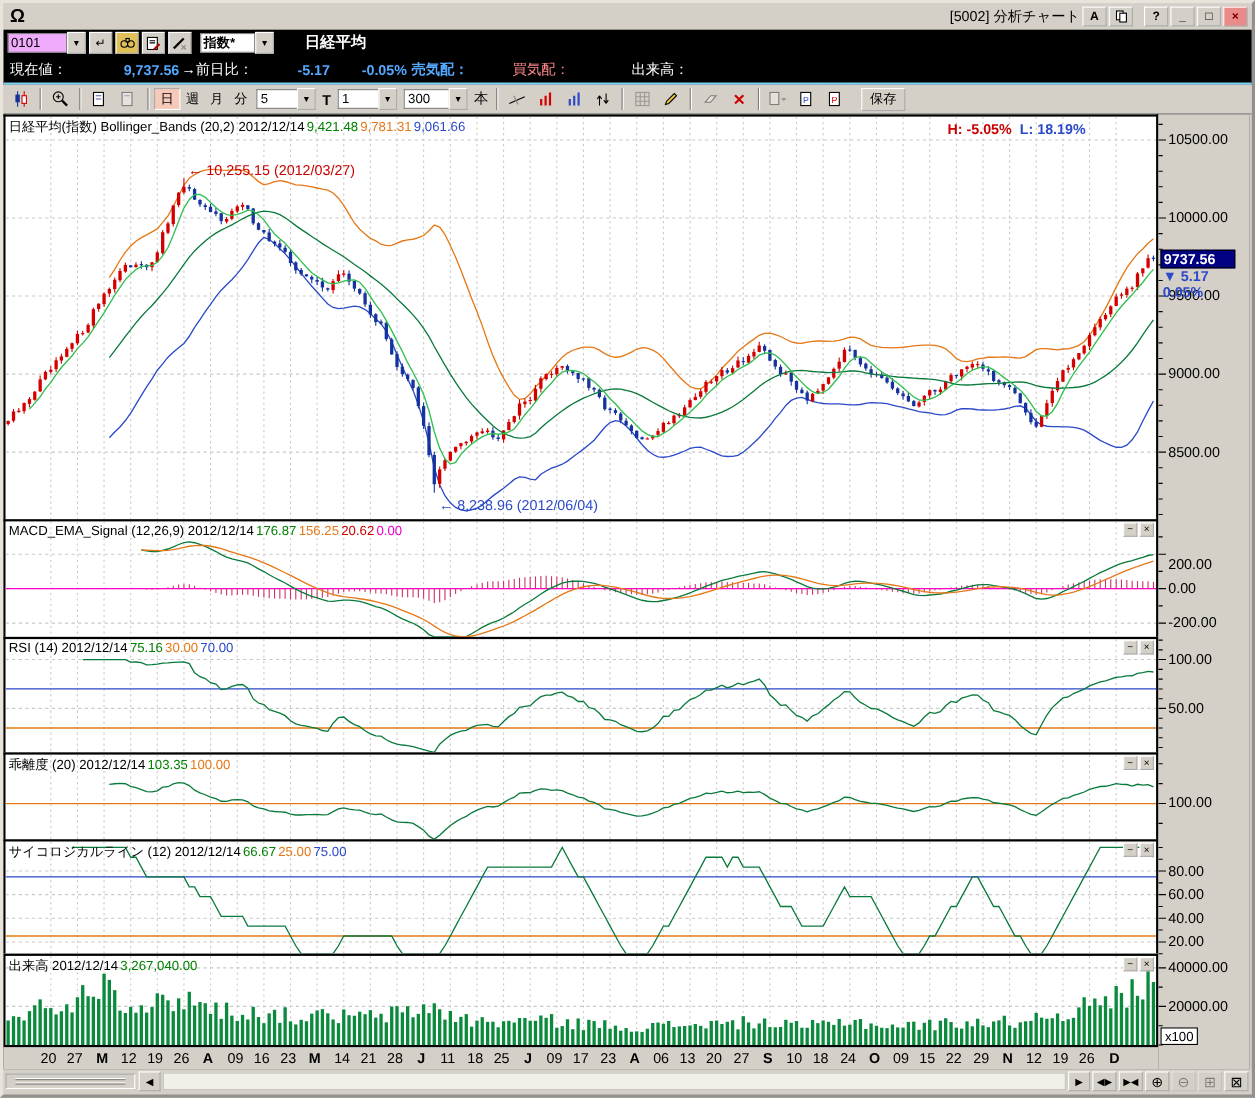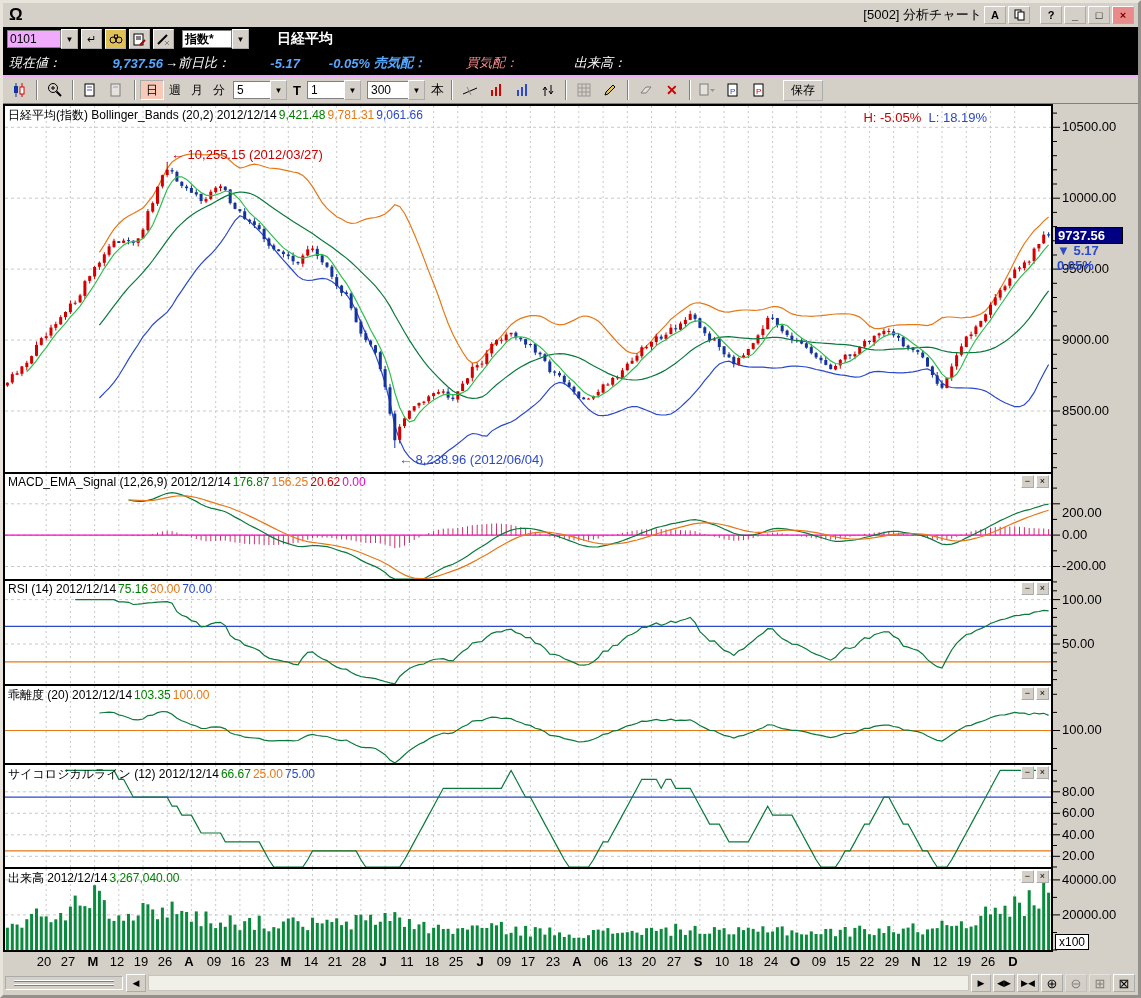--- a/index.html
+++ b/index.html
@@ -9,21 +9,21 @@
   .titlebar{height:24px;display:flex;align-items:center;padding:0 4px;background:#d4d0c8;}
   .tb-logo{font-weight:bold;font-size:17px;margin:0 6px 0 2px;}
   .tb-title{font-size:13px;color:#000;flex:1;text-align:right;}
   .tb-btn{width:20px;height:16px;border:1px outset #fff;background:#d4d0c8;font-size:11px;font-weight:bold;
     display:flex;align-items:center;justify-content:center;margin-left:2px;cursor:default;}
   .tb-close{background:#e98b8b;color:#7a0000;}
   .tb-gap{width:8px;}
   
   .blackbar{background:#000;color:#fff;font-size:13px;}
   .bb-row{height:24px;display:flex;align-items:center;padding:0 4px;}
-  .bb-row2{border-bottom:2px solid #f0abfc;font-style:italic;}
+  .bb-row2{border-bottom:2px solid #7dd3fc;}
   .codebox{background:#f0abfc;color:#000;border:1px solid #808080;width:48px;height:16px;font-size:12px;padding:0 2px;display:flex;align-items:center;}
   .ddbtn{width:15px;height:18px;border:1px outset #fff;background:#d4d0c8;color:#000;font-size:8px;display:flex;align-items:center;justify-content:center;}
   .mini-ic{width:19px;height:18px;border:1px outset #fff;background:#d4d0c8;color:#000;margin-left:3px;
     display:flex;align-items:center;justify-content:center;font-size:11px;}
   .ic-gold{background:#dfc059;}
   .catbox{background:#fff;color:#000;border:1px solid #808080;width:44px;height:16px;font-size:12px;font-weight:bold;padding:0 2px;display:flex;align-items:center;margin-left:8px;}
   .symname{font-weight:bold;font-size:14px;margin-left:28px;}
   .q-lbl{margin-left:2px;}
   .q-blue{color:#55a8ff;font-weight:bold;}
   .q-red{color:#ff8a8a;}
@@ -39,21 +39,21 @@
   .save-btn{border:1px outset #fff;background:#d4d0c8;padding:1px 7px;font-size:12px;margin-left:10px;}
   .dis{opacity:.4;}
   
   .chart-region{position:relative;width:1133px;height:868px;background:#404040;}
   #plots{position:absolute;left:0;top:0;width:1046px;}
   .panel{position:absolute;left:0;width:1046px;background:#fff;border:2px solid #000;border-bottom:none;overflow:hidden;}
   .p-hdr{position:absolute;left:3px;top:1px;font-size:12px;white-space:nowrap;z-index:3;}
   .p-hdr span{margin-right:2px;}
   .minis{position:absolute;right:2px;top:1px;z-index:4;display:flex;}
   .mini{width:11px;height:11px;border:1px outset #fff;background:#d4d0c8;font-size:9px;line-height:10px;text-align:center;margin-left:2px;color:#000;}
-  .hl-lbl{position:absolute;right:64px;top:4px;font-size:13px;z-index:3;white-space:nowrap;}
+  .hl-lbl{position:absolute;right:64px;top:4px;font-size:13px;z-index:3;white-space:nowrap;font-weight:bold;}
   .anno{position:absolute;font-size:13px;z-index:3;white-space:nowrap;}
   #axis{position:absolute;left:1050px;top:0;width:83px;height:868px;background:#d4d0c8;font-size:13px;}
   .axlbl{position:absolute;left:9px;color:#000;}
   .badge{position:absolute;left:2px;width:62px;background:#000080;color:#fff;font-weight:bold;font-size:13px;padding:0 2px;border:1px solid #000;}
   .badge2{position:absolute;left:4px;color:#2b49c8;font-weight:bold;font-size:13px;}
   .x100{position:absolute;left:2px;border:1px solid #000;background:#fff;font-size:12px;padding:0 3px;color:#000;}
   #xaxis{position:absolute;left:0;top:848px;width:1050px;height:20px;background:#d4d0c8;}
   .xt{position:absolute;top:2px;transform:translateX(-50%);font-size:13px;color:#000;}
   .xt.b{font-weight:bold;}
   

